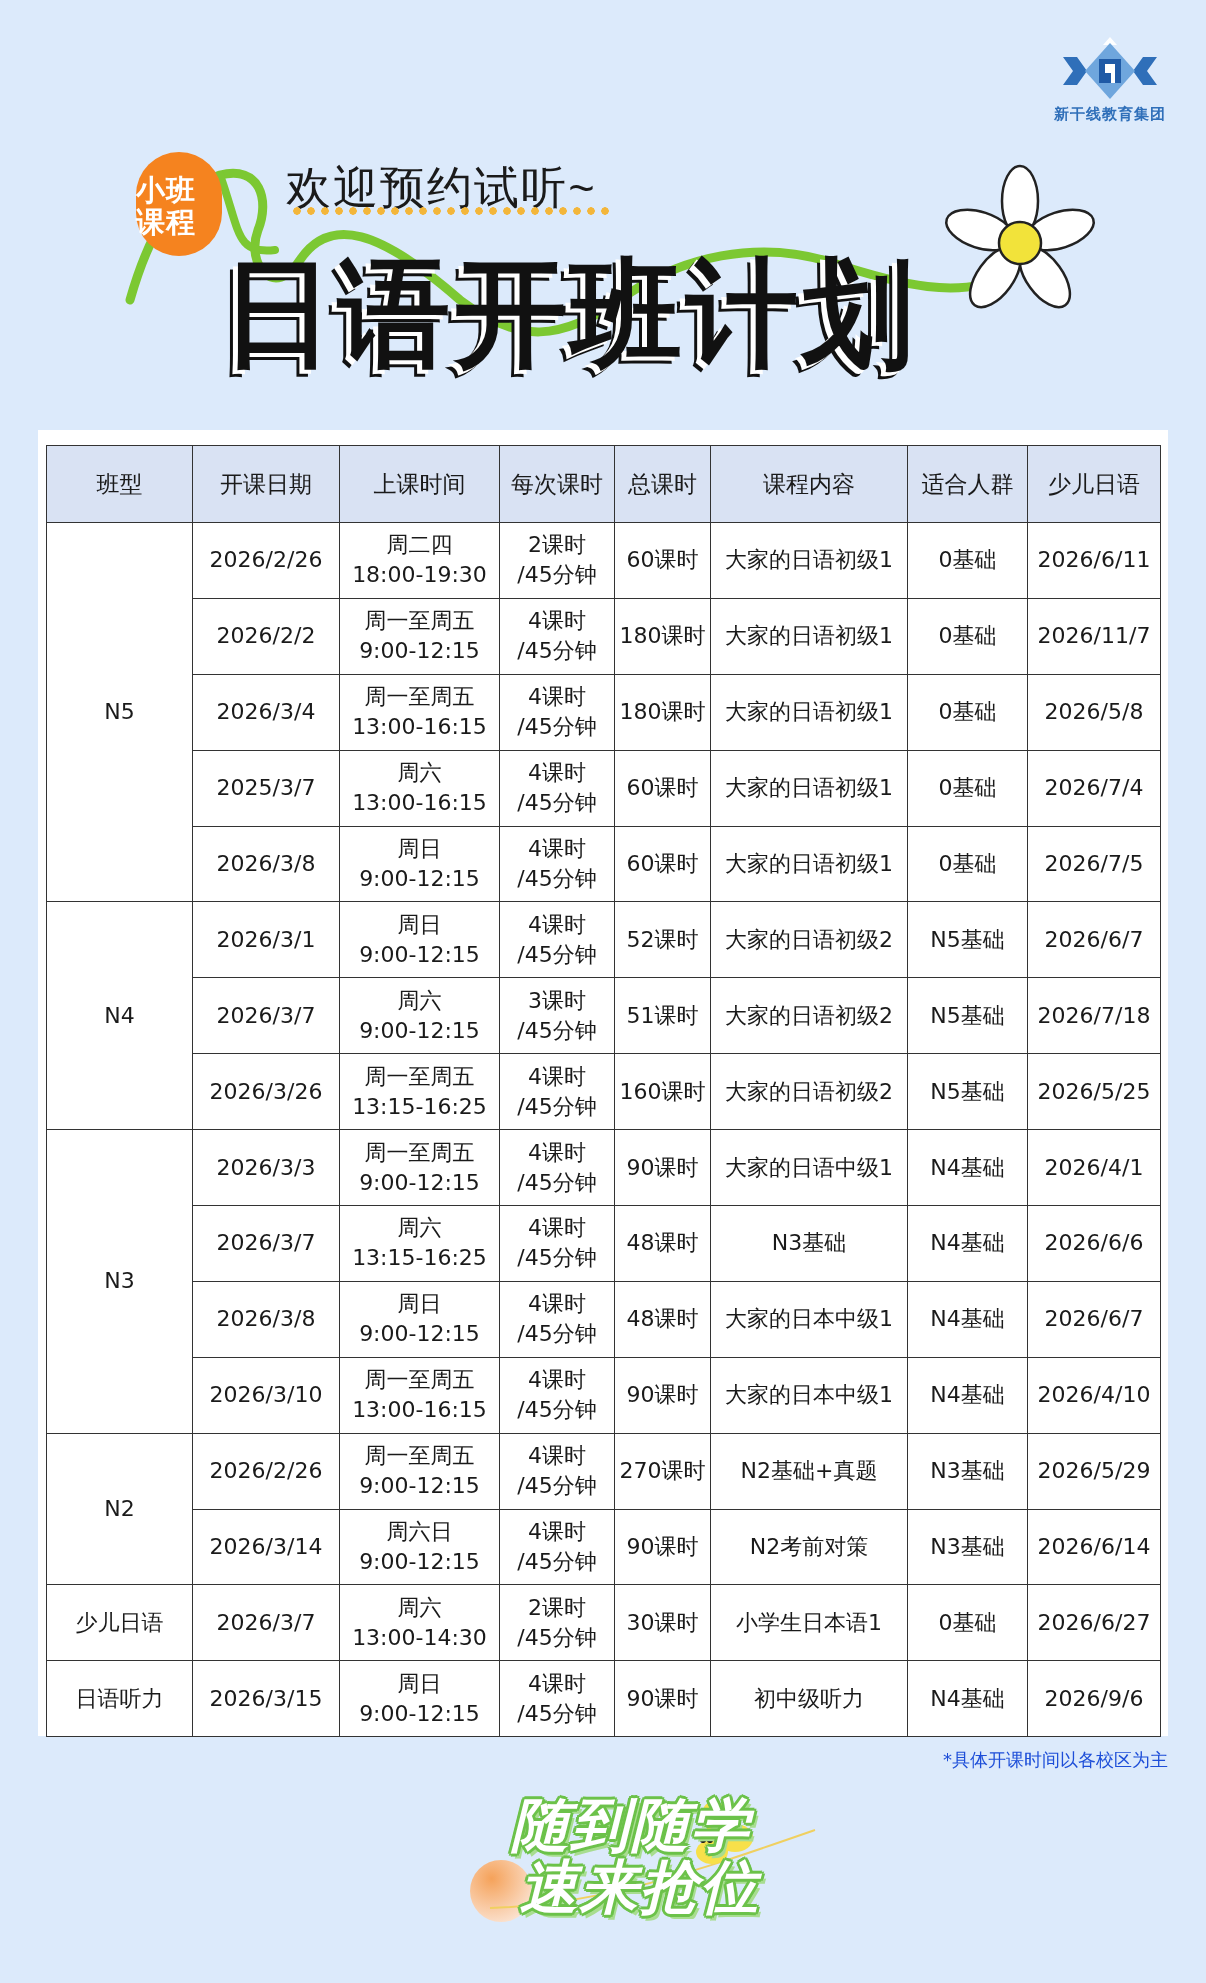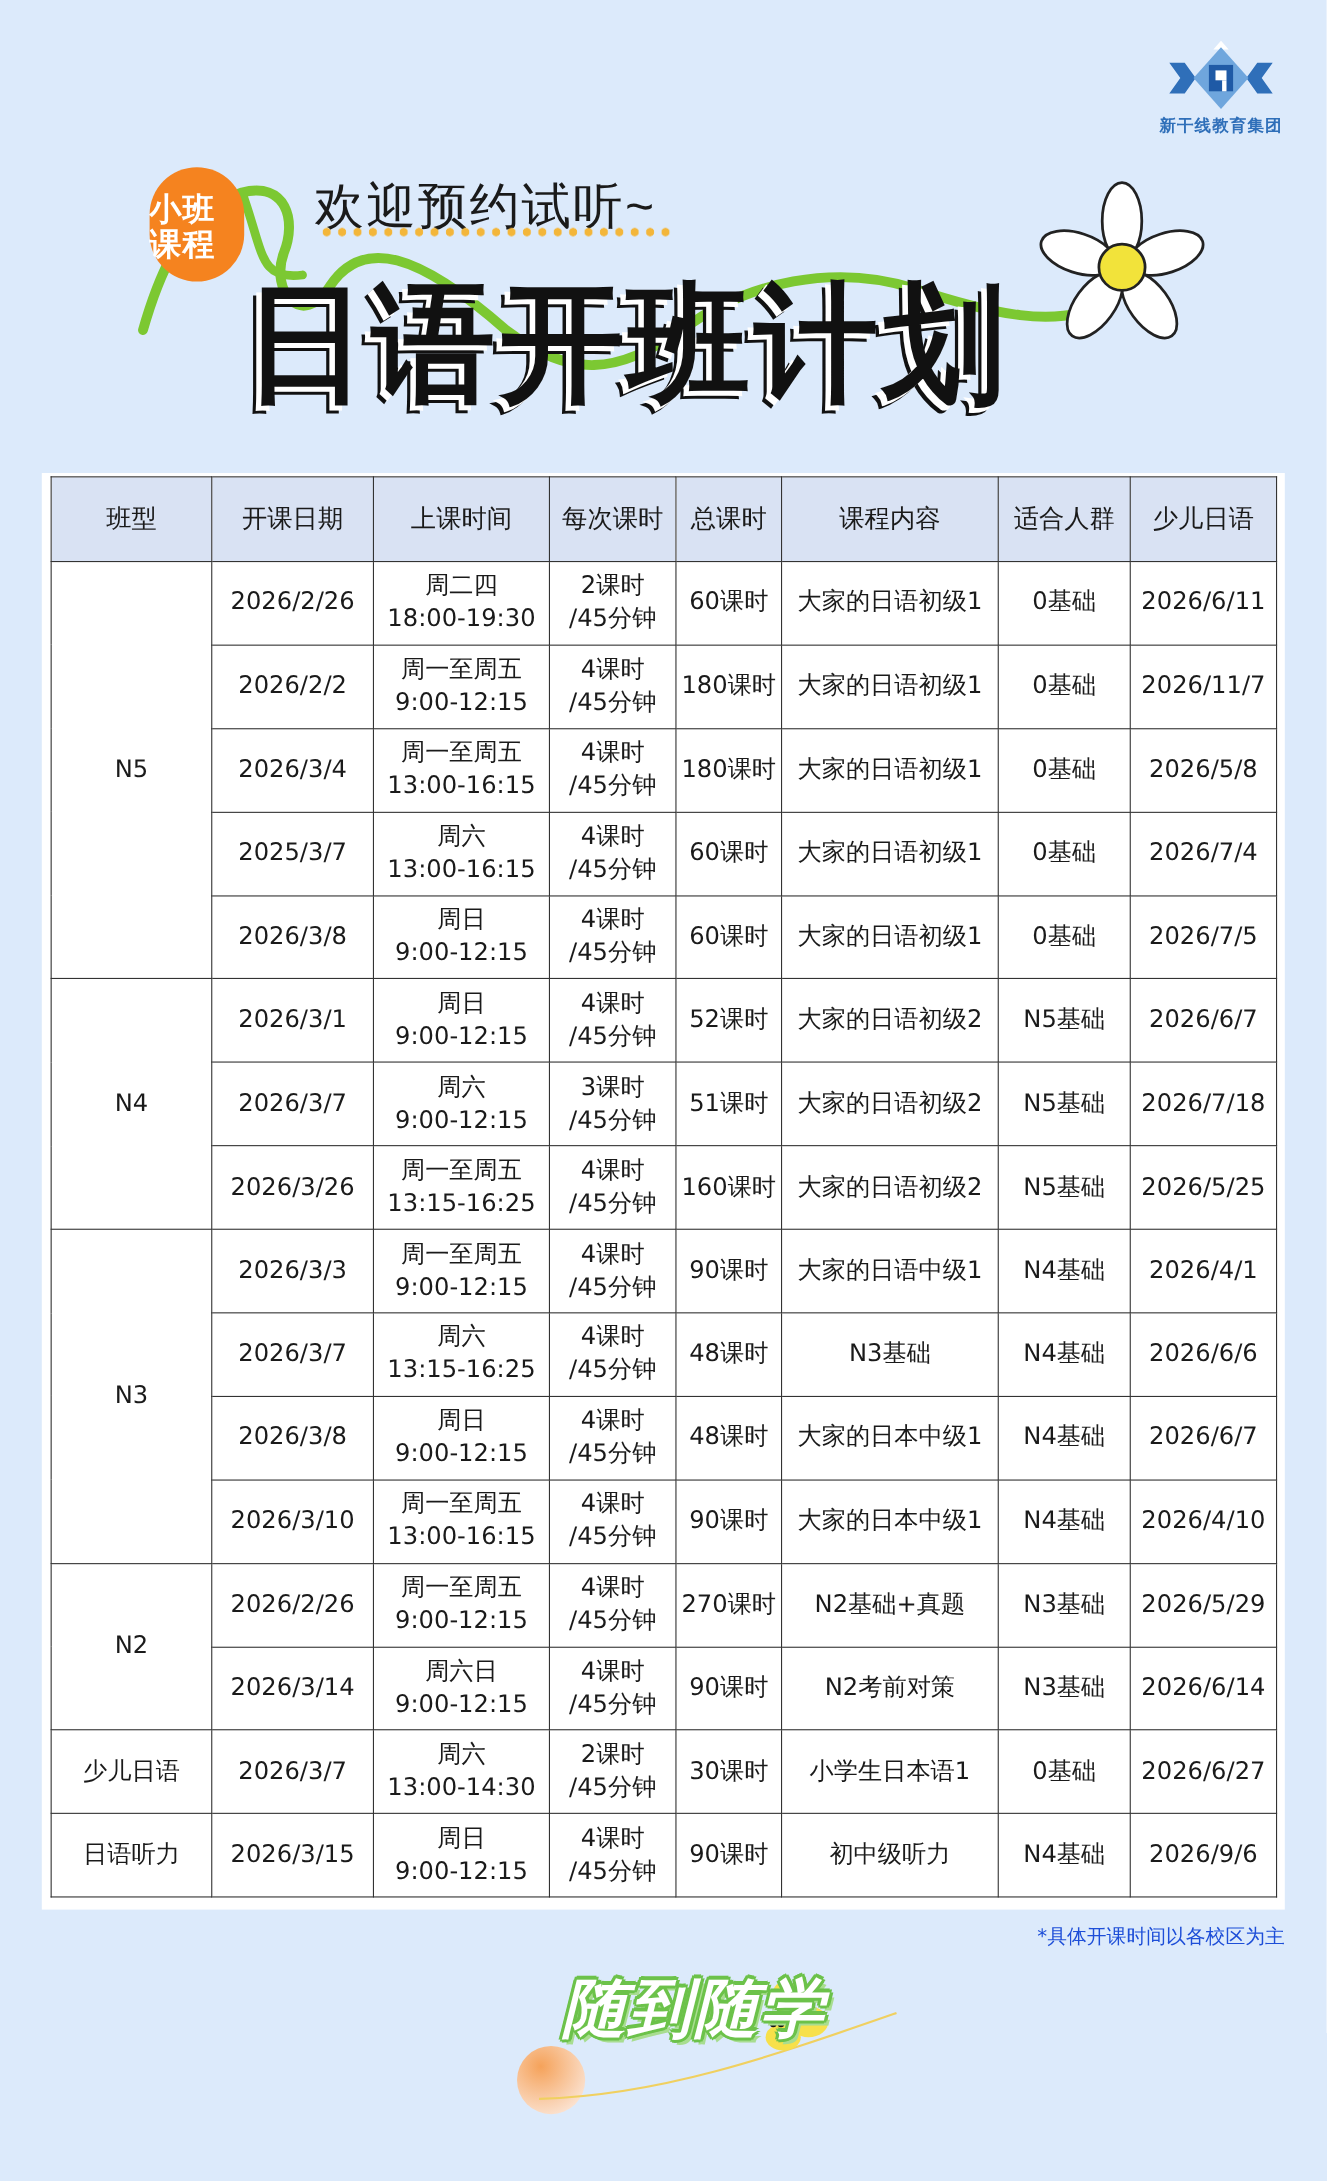--- a/index.html
+++ b/index.html
@@ -41,21 +41,21 @@
     text-shadow: -5px 4px 0 #ffffff, -8px 7px 0 #111;
     transform: scaleY(1.05);
   }
 
   
   .panel {
     position: absolute; left: 38px; top: 430px; width: 1130px; height: 1306px;
     background: #ffffff;
   }
   table.schedule {
-    position: absolute; left: 8px; top: 3px;
+    position: absolute; left: 8px; top: 15px;
     border-collapse: collapse; width: 1114px;
     table-layout: fixed;
   }
   .schedule th, .schedule td {
     border: 1.5px solid #333;
     text-align: center; vertical-align: middle;
     font-size: 22px; font-weight: normal; line-height: 30px;
     color: #1a1a1a; padding: 0;
     white-space: nowrap; overflow: hidden;
   }
@@ -403,13 +403,14 @@
 <svg class="deco-svg" width="1206" height="1983" viewBox="0 0 1206 1983" style="pointer-events:none">
   <path d="M490 1908 C 600 1905, 700 1870, 815 1830" fill="none" stroke="#f0d060" stroke-width="2"></path>
   <ellipse cx="718" cy="1820" rx="14" ry="20" fill="#f7e04a" transform="rotate(-30 718 1820)"></ellipse>
   <ellipse cx="735" cy="1838" rx="18" ry="14" fill="#f7e04a"></ellipse>
   <ellipse cx="712" cy="1852" rx="16" ry="12" fill="#f7e04a"></ellipse>
   <circle cx="703" cy="1840" r="3" fill="#111"></circle>
   <circle cx="710" cy="1840" r="3" fill="#111"></circle>
 </svg>
 <div class="slogan">
   <div class="slogan-line l1">随到随学</div>
+  <div class="slogan-line l2">速来抢位</div>
 </div>
 
 </body></html>

